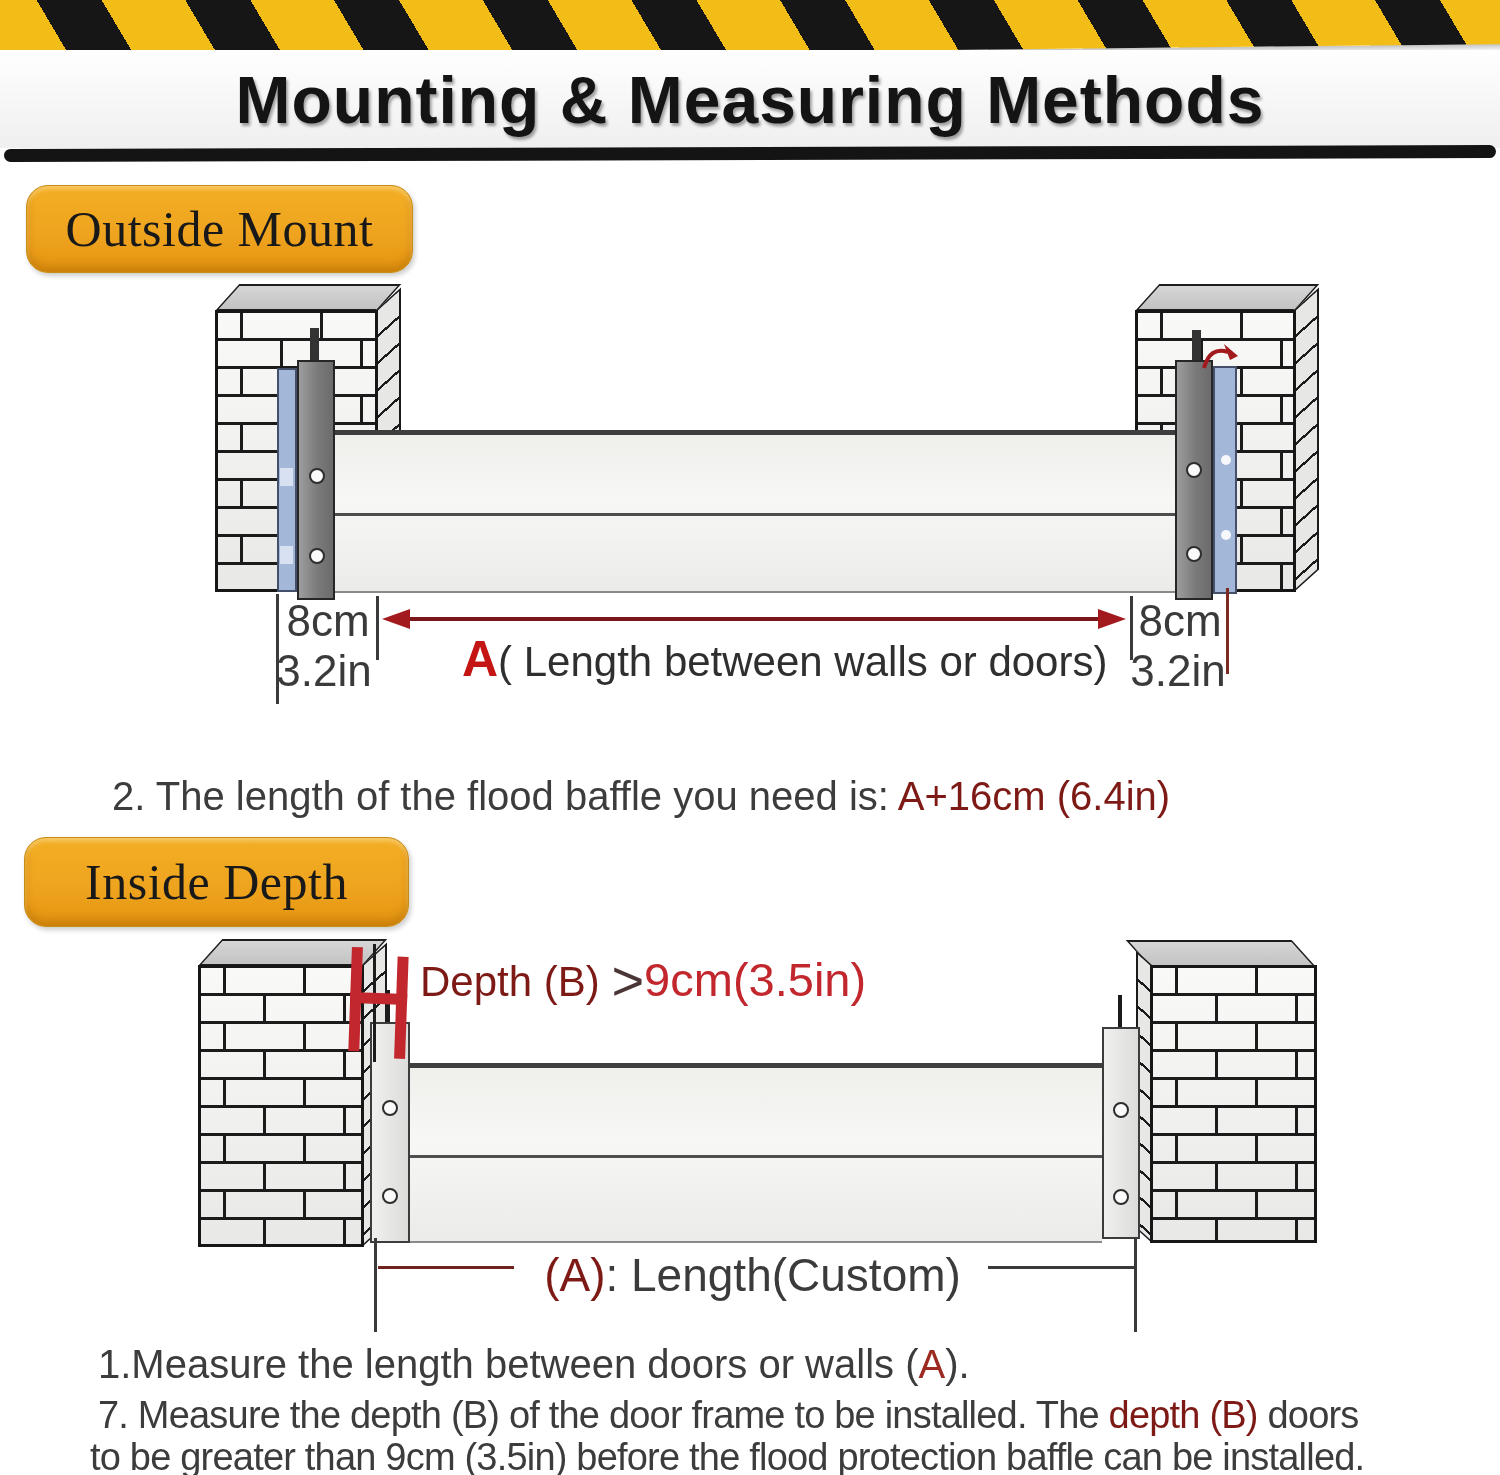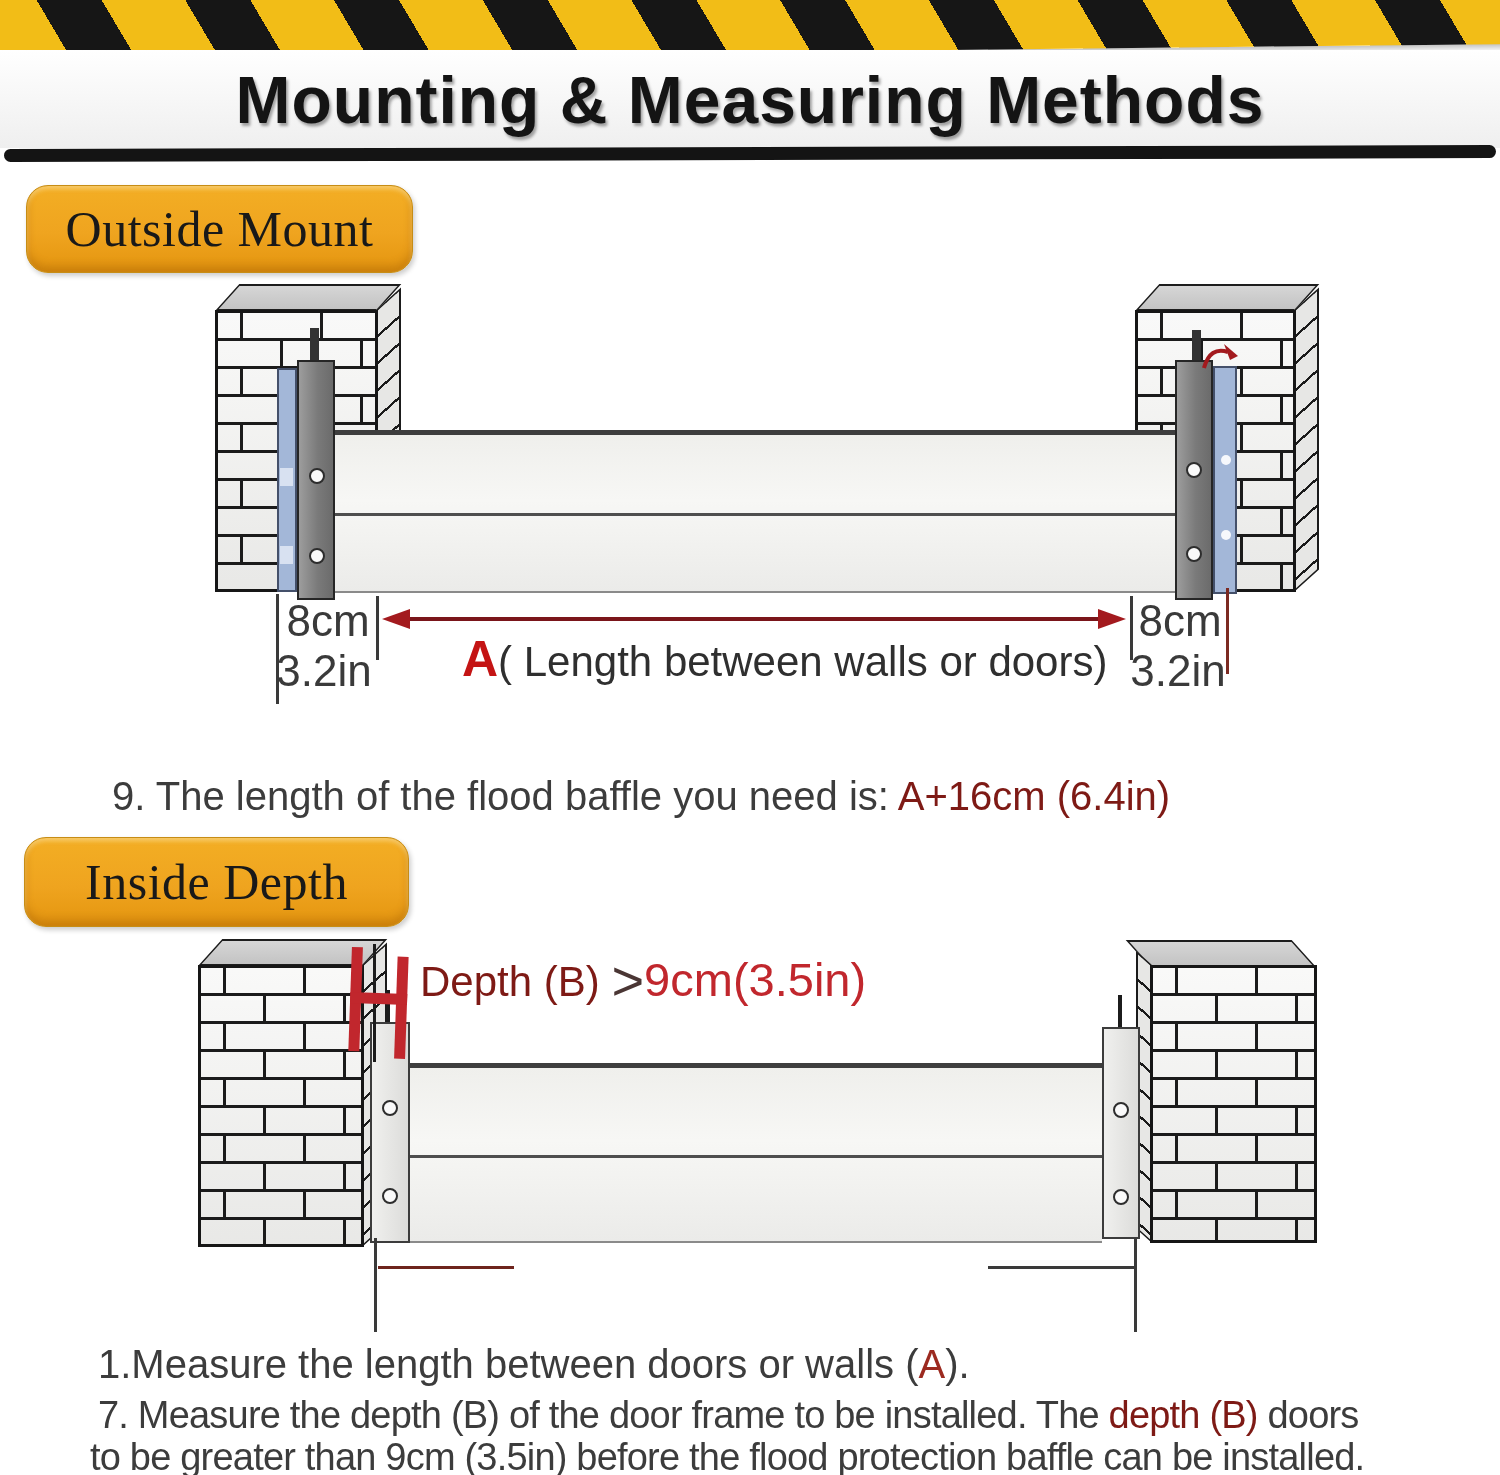--- a/index.html
+++ b/index.html
@@ -141,21 +141,21 @@
   <svg class="dim-arrow" style="left:380px;top:602px;" width="748" height="34" viewBox="0 0 748 34">
     <line x1="24" y1="17" x2="724" y2="17" stroke="#7A151A" stroke-width="4"></line>
     <polygon points="2,17 30,7 30,27" fill="#A31A1E"></polygon>
     <polygon points="746,17 718,7 718,27" fill="#A31A1E"></polygon>
   </svg>
   <div class="alabel" style="left:462px;top:630px;width:640px;text-align:center;">
     <span class="red-a">A</span><span>( Length between walls or doors)</span>
   </div>
 
   <div class="step" style="left:112px;top:774px;">
-    <span>9. The length of the flood baffle you need is: </span><span class="maroon">A+16cm (6.4in)</span>
+    <span>2. The length of the flood baffle you need is: </span><span class="maroon">A+16cm (6.4in)</span>
   </div>
 
   <div class="badge" style="left:24px;top:837px;width:383px;height:88px;">
     <span>Inside Depth</span>
   </div>
 
   <div class="topface skL" style="left:198px;top:939px;width:165px;height:27px;"></div>
   <div class="sideface syL" style="left:362px;top:965px;width:25px;height:282px;"></div>
   <div class="brick" style="left:198px;top:965px;width:166px;height:282px;"></div>
 
@@ -184,20 +184,23 @@
   <div class="hole" style="left:1113px;top:1189px;"></div>
 
   <div class="topface skR" style="left:1150px;top:940px;width:166px;height:27px;"></div>
   <div class="sideface syR" style="left:1136px;top:965px;width:16px;height:278px;"></div>
   <div class="brick" style="left:1150px;top:965px;width:167px;height:278px;"></div>
 
   <div class="tick" style="left:374px;top:1238px;height:94px;"></div>
   <div class="tick" style="left:1134px;top:1238px;height:94px;"></div>
   <div class="hline" style="left:378px;top:1266px;width:136px;background:#6e241d;"></div>
   <div class="hline" style="left:988px;top:1266px;width:146px;background:#3a3a3a;"></div>
+  <div class="dimlabel2" style="left:520px;top:1248px;width:465px;">
+    <span class="pa">(A)</span><span class="rest">: Length(Custom)</span>
+  </div>
 
   <div class="step" style="left:98px;top:1342px;">
     <span>1.Measure the length between doors or walls (</span><span class="redletter">A</span><span>).</span>
   </div>
   <div class="step tight" style="left:98px;top:1394px;">
     <span>7. Measure the depth (B) of the door frame to be installed. The </span><span class="maroon">depth (B)</span><span> doors</span>
   </div>
   <div class="step tight" style="left:90px;top:1436px;">to be greater than 9cm (3.5in) before the flood protection baffle can be installed.</div>
 
 </div>

